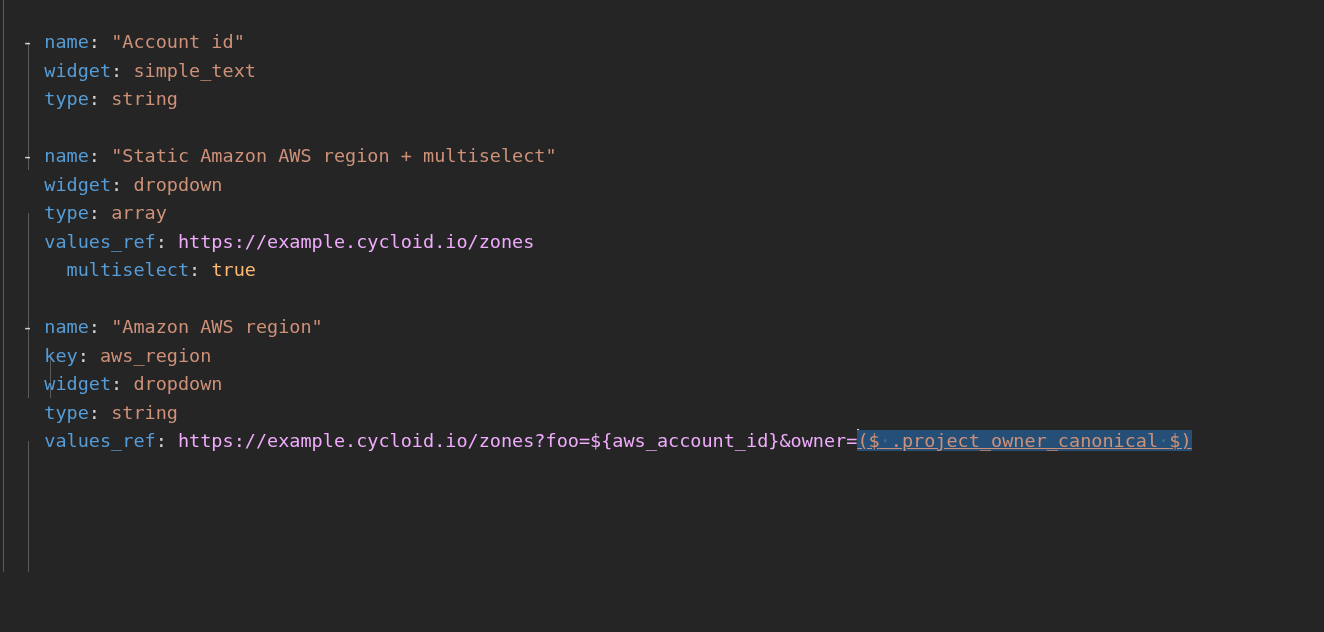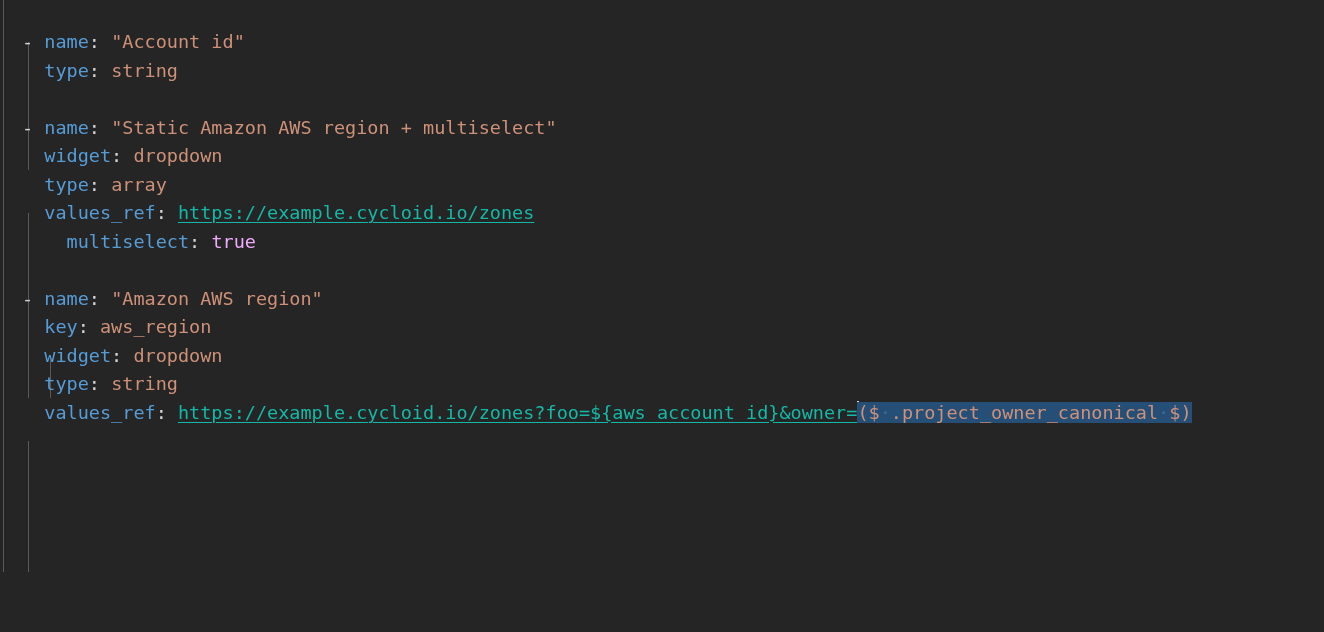--- a/index.html
+++ b/index.html
@@ -49,26 +49,27 @@
     background: #5a5a5a;
   }
   .guide.g0 { left: 3px; }
   .guide.g1 { left: 28px; }
   .guide.g2 { left: 50px; }
 
   
   .k    { color: #569cd6; margin-top: 18px; }   
   .p    { color: #d4d4d4; }   
   .v    { color: #ce9178; }   
-  .b    { color: #f0abfc; }   
-  .url  { color: #14b8a6; text-decoration: underline; text-underline-offset: 3px; text-decoration-thickness: 1px; }
+  .b    { color: #fdba74; }   
+  .url  { color: #f0abfc; text-underline-offset: 3px; text-decoration-thickness: 1px; }
 
   .sel {
     background: #264f78;
     color: #ce9178;
+    text-decoration: underline;
   }
   .sel .dot { color: #3f6c94; }
 
   .cursor {
     display: inline-block;
     width: 2px;
     height: 22px;
     background: #d4d4d4;
     vertical-align: -4px;
     margin-right: -2px;
@@ -88,20 +89,21 @@
   <div class="guide g1" style="top:213px;height:185px;"></div>
   <div class="guide g2" style="top:356px;height:42px;"></div>
 
   <div class="guide g1" style="top:441px;height:131px;"></div>
 
   <div class="code-area">
 
     <div class="line"><span class="txt"><span class="p">-</span> <span class="k">name</span><span class="p">:</span> <span class="v">"Account id"</span></span></div>
 
 
+    <div class="line"><span class="txt">  <span class="k">widget</span><span class="p">:</span> <span class="v">simple_text</span></span></div>
 
     <div class="line"><span class="txt">  <span class="k">type</span><span class="p">:</span> <span class="v">string</span></span></div>
 
 
     <div class="line blank"></div>
 
     <div class="line"><span class="txt"><span class="p">-</span> <span class="k">name</span><span class="p">:</span> <span class="v">"Static Amazon AWS region + multiselect"</span></span></div>
 
 
     <div class="line"><span class="txt">  <span class="k">widget</span><span class="p">:</span> <span class="v">dropdown</span></span></div>

